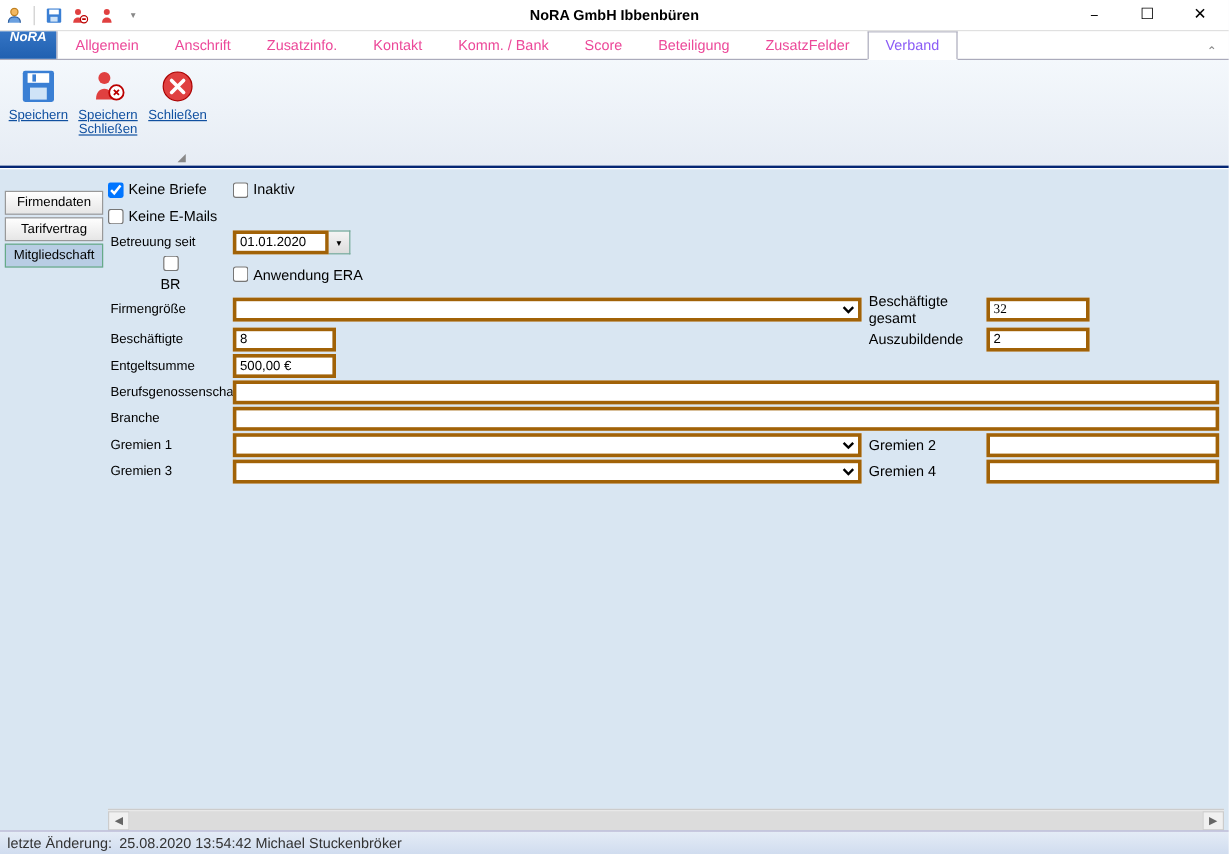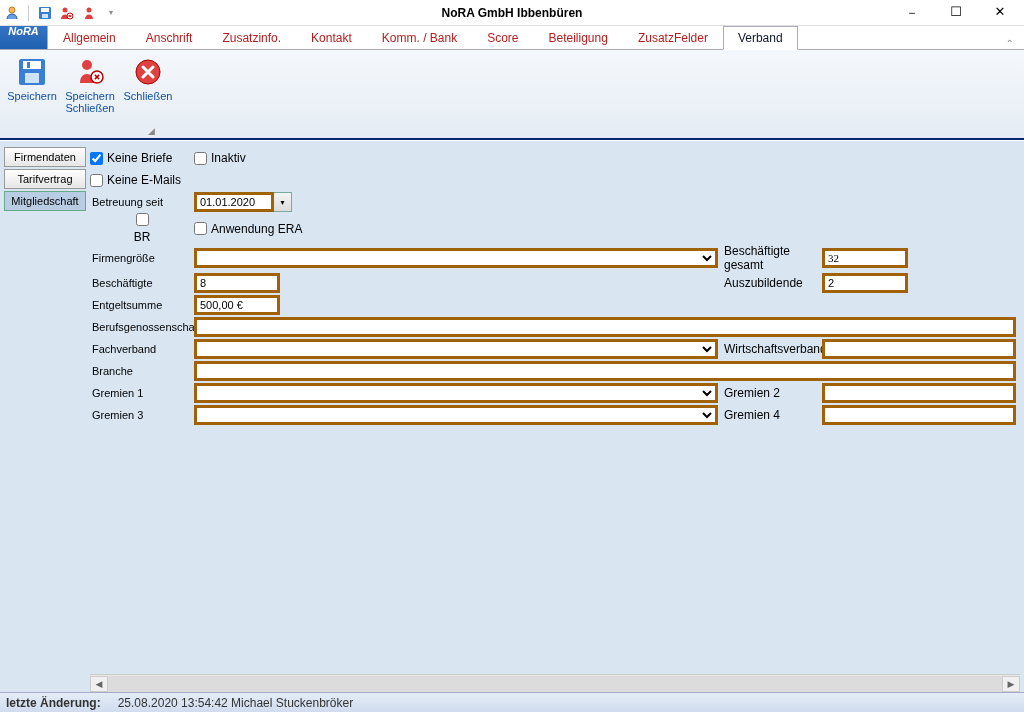--- a/index.html
+++ b/index.html
@@ -10,34 +10,34 @@
 .titlebar .qat { display: flex; gap: 6px; align-items: center; }
 .titlebar .qat .divider { width: 1px; height: 16px; background: #ccc; margin: 0 2px; }
 .titlebar .icon { width: 16px; height: 16px; display: flex; align-items: center; justify-content: center; font-size: 13px; }
 .titlebar .title { position: absolute; left: 50%; transform: translateX(-50%); font-weight: bold; color: #000; }
 .titlebar .win-controls { margin-left: auto; display: flex; gap: 20px; padding-right: 8px; }
 .titlebar .win-controls span { width: 24px; text-align: center; font-size: 13px; color: #000; cursor: default; }
 
 
 .ribbon-tabs { height: 24px; background: #fff; display: flex; align-items: flex-end; border-bottom: 1px solid #aab; padding-left: 0; }
 .ribbon-tabs .logo-tab { width: 48px; height: 36px; background: linear-gradient(#4080d0, #2060b0); color: #fff; font-style: italic; font-weight: bold; display: flex; align-items: center; justify-content: center; font-size: 11px; border-right: 1px solid #aab; }
-.ribbon-tabs .tab { padding: 4px 14px; color: #b91c1c; cursor: default; height: 24px; display: flex; align-items: center; border: 1px solid transparent; border-bottom: none; }
-.ribbon-tabs .tab.active { background: #fff; border: 1px solid #aab; border-bottom: 1px solid #fff; margin-bottom: -1px; color: #0f172a; }
+.ribbon-tabs .tab { padding: 4px 14px; color: #ec4899; cursor: default; height: 24px; display: flex; align-items: center; border: 1px solid transparent; border-bottom: none; }
+.ribbon-tabs .tab.active { background: #fff; border: 1px solid #aab; border-bottom: 1px solid #fff; margin-bottom: -1px; color: #8b5cf6; }
 .ribbon-tabs .collapse { margin-left: auto; padding: 0 10px; color: #888; font-size: 10px; }
 
 
 .ribbon-body { height: 90px; background: linear-gradient(#f4f8fc, #e6ecf4); border-bottom: 2px solid #042674; display: flex; align-items: flex-start; padding: 4px; gap: 2px; position: relative; }
 .ribbon-btn { display: flex; flex-direction: column; align-items: center; justify-content: flex-start; width: 56px; padding: 2px 2px 0 2px; cursor: default; }
 .ribbon-btn .ico { width: 32px; height: 32px; display: flex; align-items: center; justify-content: center; font-size: 24px; margin-bottom: 2px; }
-.ribbon-btn .lbl { text-align: center; color: #1050a0; font-size: 11px; line-height: 1.1; }
+.ribbon-btn .lbl { text-align: center; color: #1050a0; font-size: 11px; line-height: 1.1; text-decoration: underline; }
 .ribbon-body .dialog-launch { position: absolute; bottom: 2px; left: 148px; font-size: 9px; color: #888; }
 
 
 .content { flex: 1; background: #d9e6f2; display: flex; overflow: hidden; border-top: 1px solid #fff; }
-.side-tabs { width: 90px; padding: 6px 4px; display: flex; flex-direction: column; gap: 2px; }
+.side-tabs { width: 90px; padding: 18px 4px; display: flex; flex-direction: column; gap: 2px; }
 .side-tab { border: 1px solid #999; background: linear-gradient(#fefefe, #e6e6e6); padding: 3px 4px; text-align: center; cursor: default; font-size: 11px; }
 .side-tab.active { background: #b8cde4; border-color: #6a8; }
 
 .form-area { flex: 1; padding: 6px 4px 0 0; overflow: hidden; display: flex; flex-direction: column; }
 .form-scroll { flex: 1; overflow: hidden; }
 
 .row { display: flex; align-items: center; min-height: 22px; margin-bottom: 0px; }
 .row label.fld { width: 104px; font-size: 11px; color: #000; padding-left: 2px; }
 input[type=text], select { border: 3px solid #a16207; background: #fff; height: 20px; font-size: 11px; padding: 0 3px; }
 input[type=text] { background: #fff; }
@@ -51,21 +51,21 @@
 select.combo { width: 524px; }
 .right-lbl { width: 104px; font-size: 12px; padding-left: 6px; }
 
 
 .hscroll { height: 18px; background: #e8e8e8; border-top: 1px solid #ccc; display: flex; align-items: center; }
 .hscroll .arrow { width: 18px; height: 16px; background: #f0f0f0; border: 1px solid #ccc; display: flex; align-items: center; justify-content: center; font-size: 9px; color: #666; }
 .hscroll .track { flex: 1; height: 16px; background: #dcdcdc; }
 
 
 .statusbar { height: 20px; background: linear-gradient(#e4ecf6,#d0dcef); border-top: 1px solid #aac; display: flex; align-items: center; padding: 0 6px; font-size: 11px; color: #333; }
-.statusbar .slabel { margin-right: 17px; font-weight: bold; }
+.statusbar .slabel { margin-right: 6px; }
 
 svg { display: block; }
 </style>
 </head>
 <body>
 
 <div class="titlebar">
   <div class="qat">
     <span class="icon">
       <svg width="14" height="14" viewBox="0 0 14 14">
@@ -219,26 +219,20 @@
     <div class="row">
       <label class="fld">Entgeltsumme</label>
       <input type="text" style="width: 86px;" value="500,00 €">
     </div>
 
     <div class="row">
       <label class="fld">Berufsgenossenschaft</label>
       <input type="text" style="flex: 1 1 0%; margin-right: 4px;" value="">
     </div>
 
-    <div class="row">
-      <label class="fld">Fachverband</label>
-      <select class="combo"><option></option></select>
-      <label class="right-lbl">Wirtschaftsverband</label>
-      <input type="text" style="flex: 1 1 0%; margin-right: 4px;" value="">
-    </div>
 
     <div class="row">
       <label class="fld">Branche</label>
       <input type="text" style="flex: 1 1 0%; margin-right: 4px;" value="">
     </div>
 
 
     <div class="row">
       <label class="fld">Gremien 1</label>
       <select class="combo"><option></option></select>

